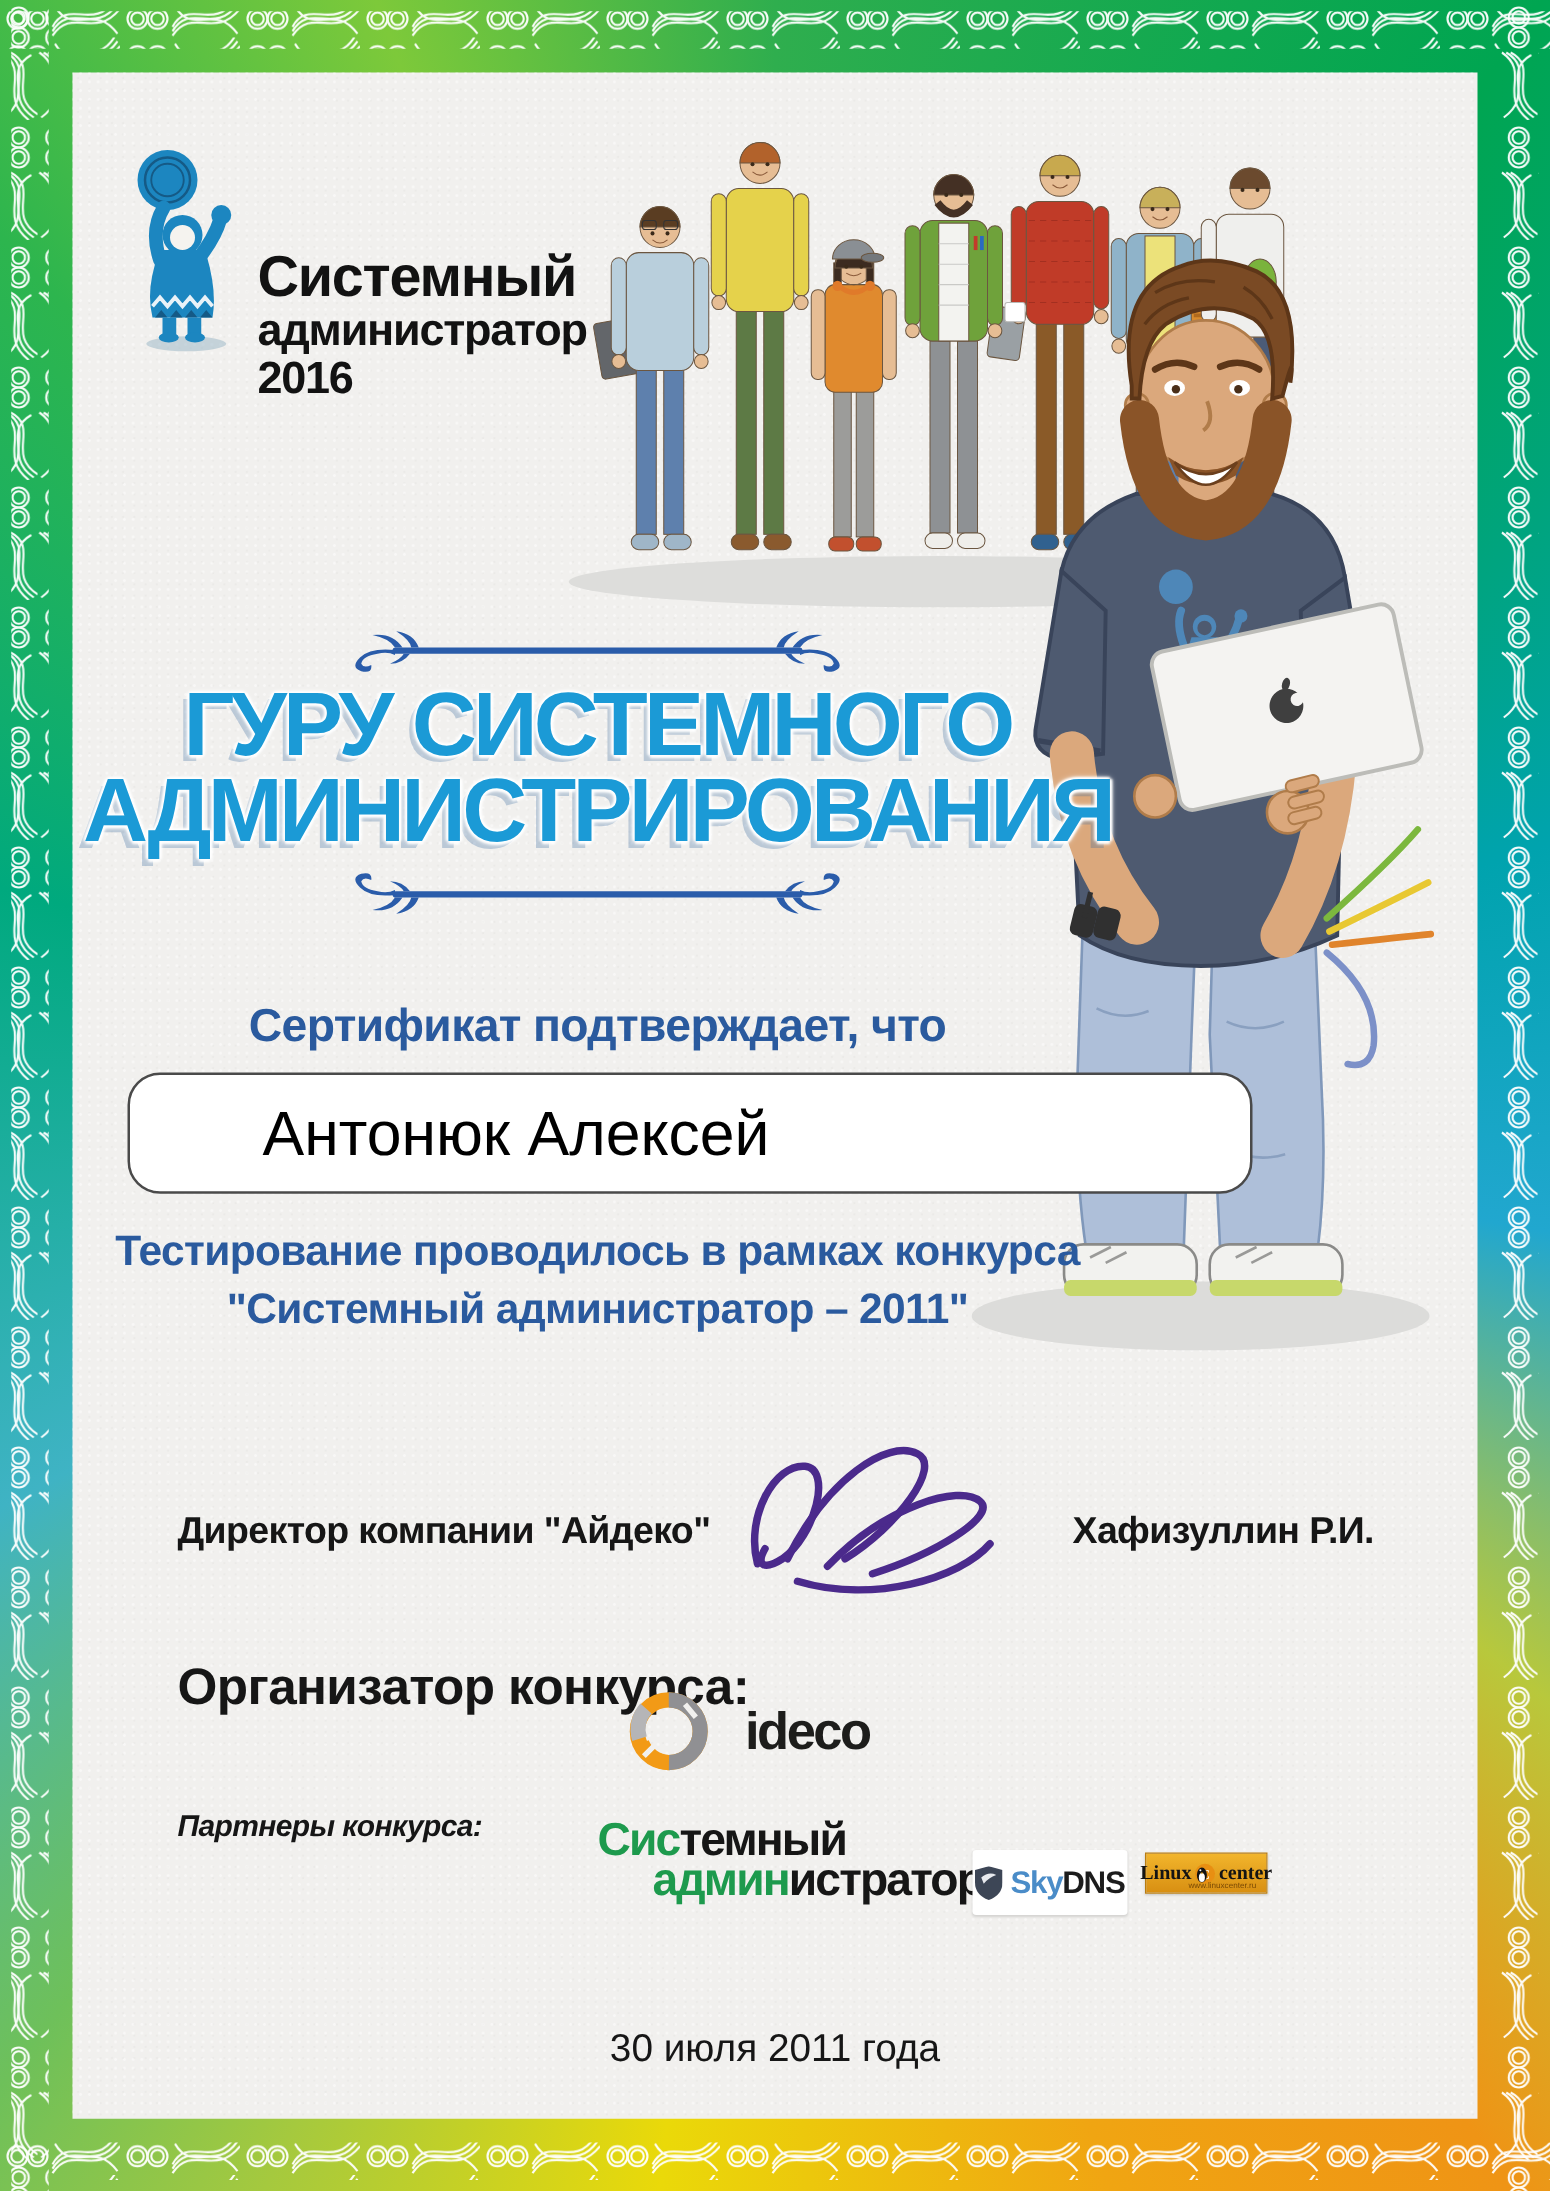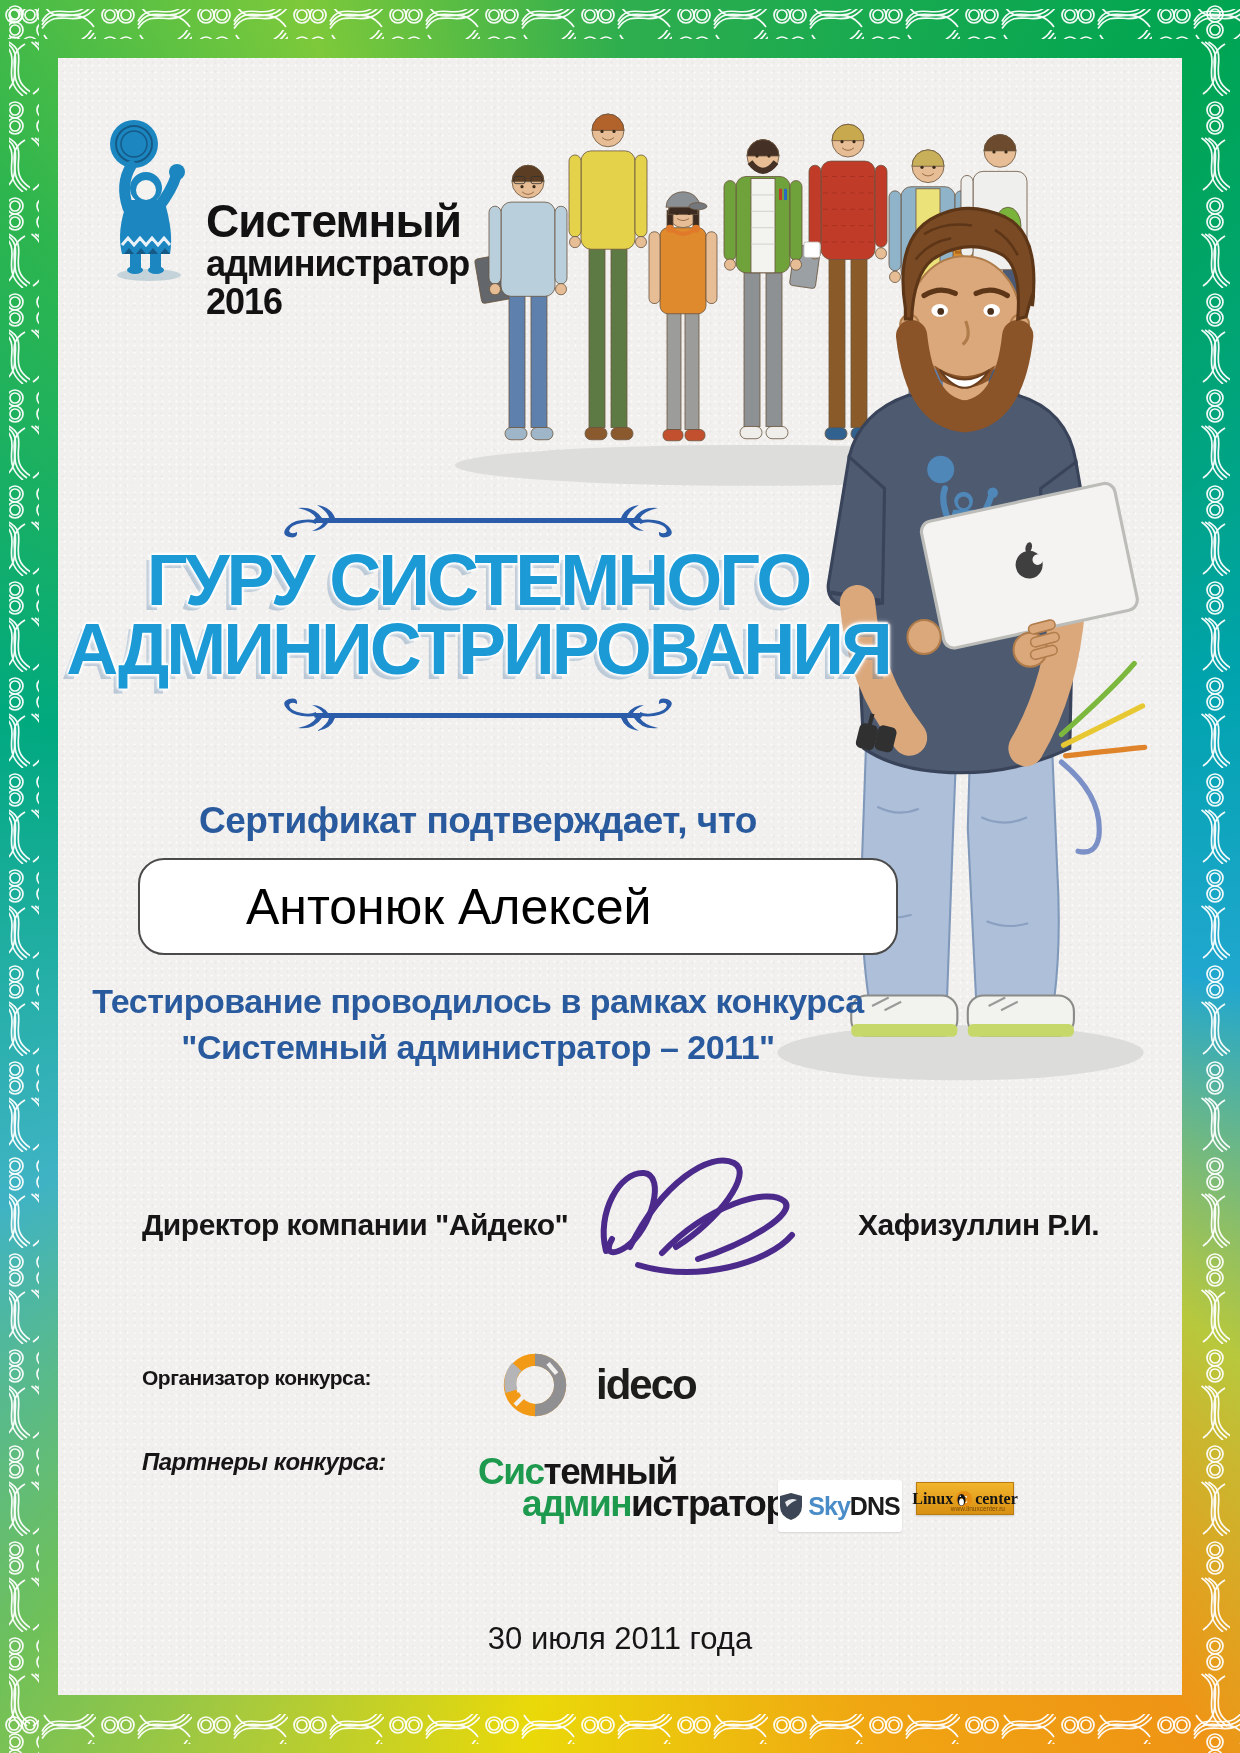--- a/index.html
+++ b/index.html
@@ -41,34 +41,34 @@
   .center-col { left:0; width:840px; text-align:center; z-index:5; }
   .flourish { height:34px; }
   .flourish-top { top:446px; }
   .title-block { top:488px; color:#1b9ad6; font-weight:bold; letter-spacing:-3px;
     text-shadow: 0 0 6px #ffffff, 2px 0 2px #fff, -2px 0 2px #fff, 0 2px 2px #fff, 0 -2px 2px #fff, -5px 5px 0 rgba(42,96,153,0.28);
   }
   .title-line { font-size:72px; line-height:0.96; white-space:nowrap; }
   .flourish-bottom { top:640px; transform:scaleY(-1); }
   .confirm-text { top:742px; color:#2a5a9e; font-size:37px; font-weight:bold; letter-spacing:-0.5px; }
   .name-box {
-    left:44px; top:800px; width:760px; height:97px; z-index:5;
+    left:44px; top:800px; width:900px; height:97px; z-index:5;
     background:#ffffff; border:2px solid #4a4a4a; border-radius:26px;
-    display:flex; align-items:center; padding-left:106px;margin-left:36px;
+    display:flex; align-items:center; padding-left:106px;
   }
   .name-text { font-size:50px; color:#000; letter-spacing:0; }
   .statement { top:920px; color:#2a5a9e; font-size:34px; font-weight:bold; line-height:46px; letter-spacing:-0.5px; }
 
   
   .director-label { left:84px; top:1150px; font-size:30px; font-weight:bold; color:#161616; letter-spacing:-0.5px; z-index:5; }
   .signature { left:520px; top:1080px; width:250px; height:170px; z-index:5; }
   .director-name { left:800px; top:1150px; font-size:30px; font-weight:bold; color:#161616; letter-spacing:-0.5px; z-index:5; }
 
   
-  .organizer-label { left:84px; top:1308px; font-size:21px; font-weight:bold; color:#161616; letter-spacing:-0.5px; z-index:5; }
+  .organizer-label { left:84px; top:1268px; font-size:41px; font-weight:bold; color:#161616; letter-spacing:-0.5px; z-index:5; }
   .ideco-logo { left:438px; top:1288px; z-index:5; display:flex; align-items:center; }
   .ideco-swirl { width:78px; height:78px; }
   .ideco-text { font-size:42px; font-weight:bold; color:#1d1d1b; letter-spacing:-2px; margin-left:22px; }
 
   
   .partners-label { left:84px; top:1390px; font-size:24px; font-weight:bold; color:#161616; letter-spacing:-0.5px; z-index:5;font-style:italic; }
   .sysadmin-logo { left:420px; top:1398px; z-index:5; font-weight:bold; letter-spacing:-1.5px; line-height:0.86; }
   .sysadmin-line1 { font-size:37px; }
   .sysadmin-line2 { font-size:37px; margin-left:44px; }
   .sa-green { color:#1d9a4d; } .sa-black { color:#161616; }

